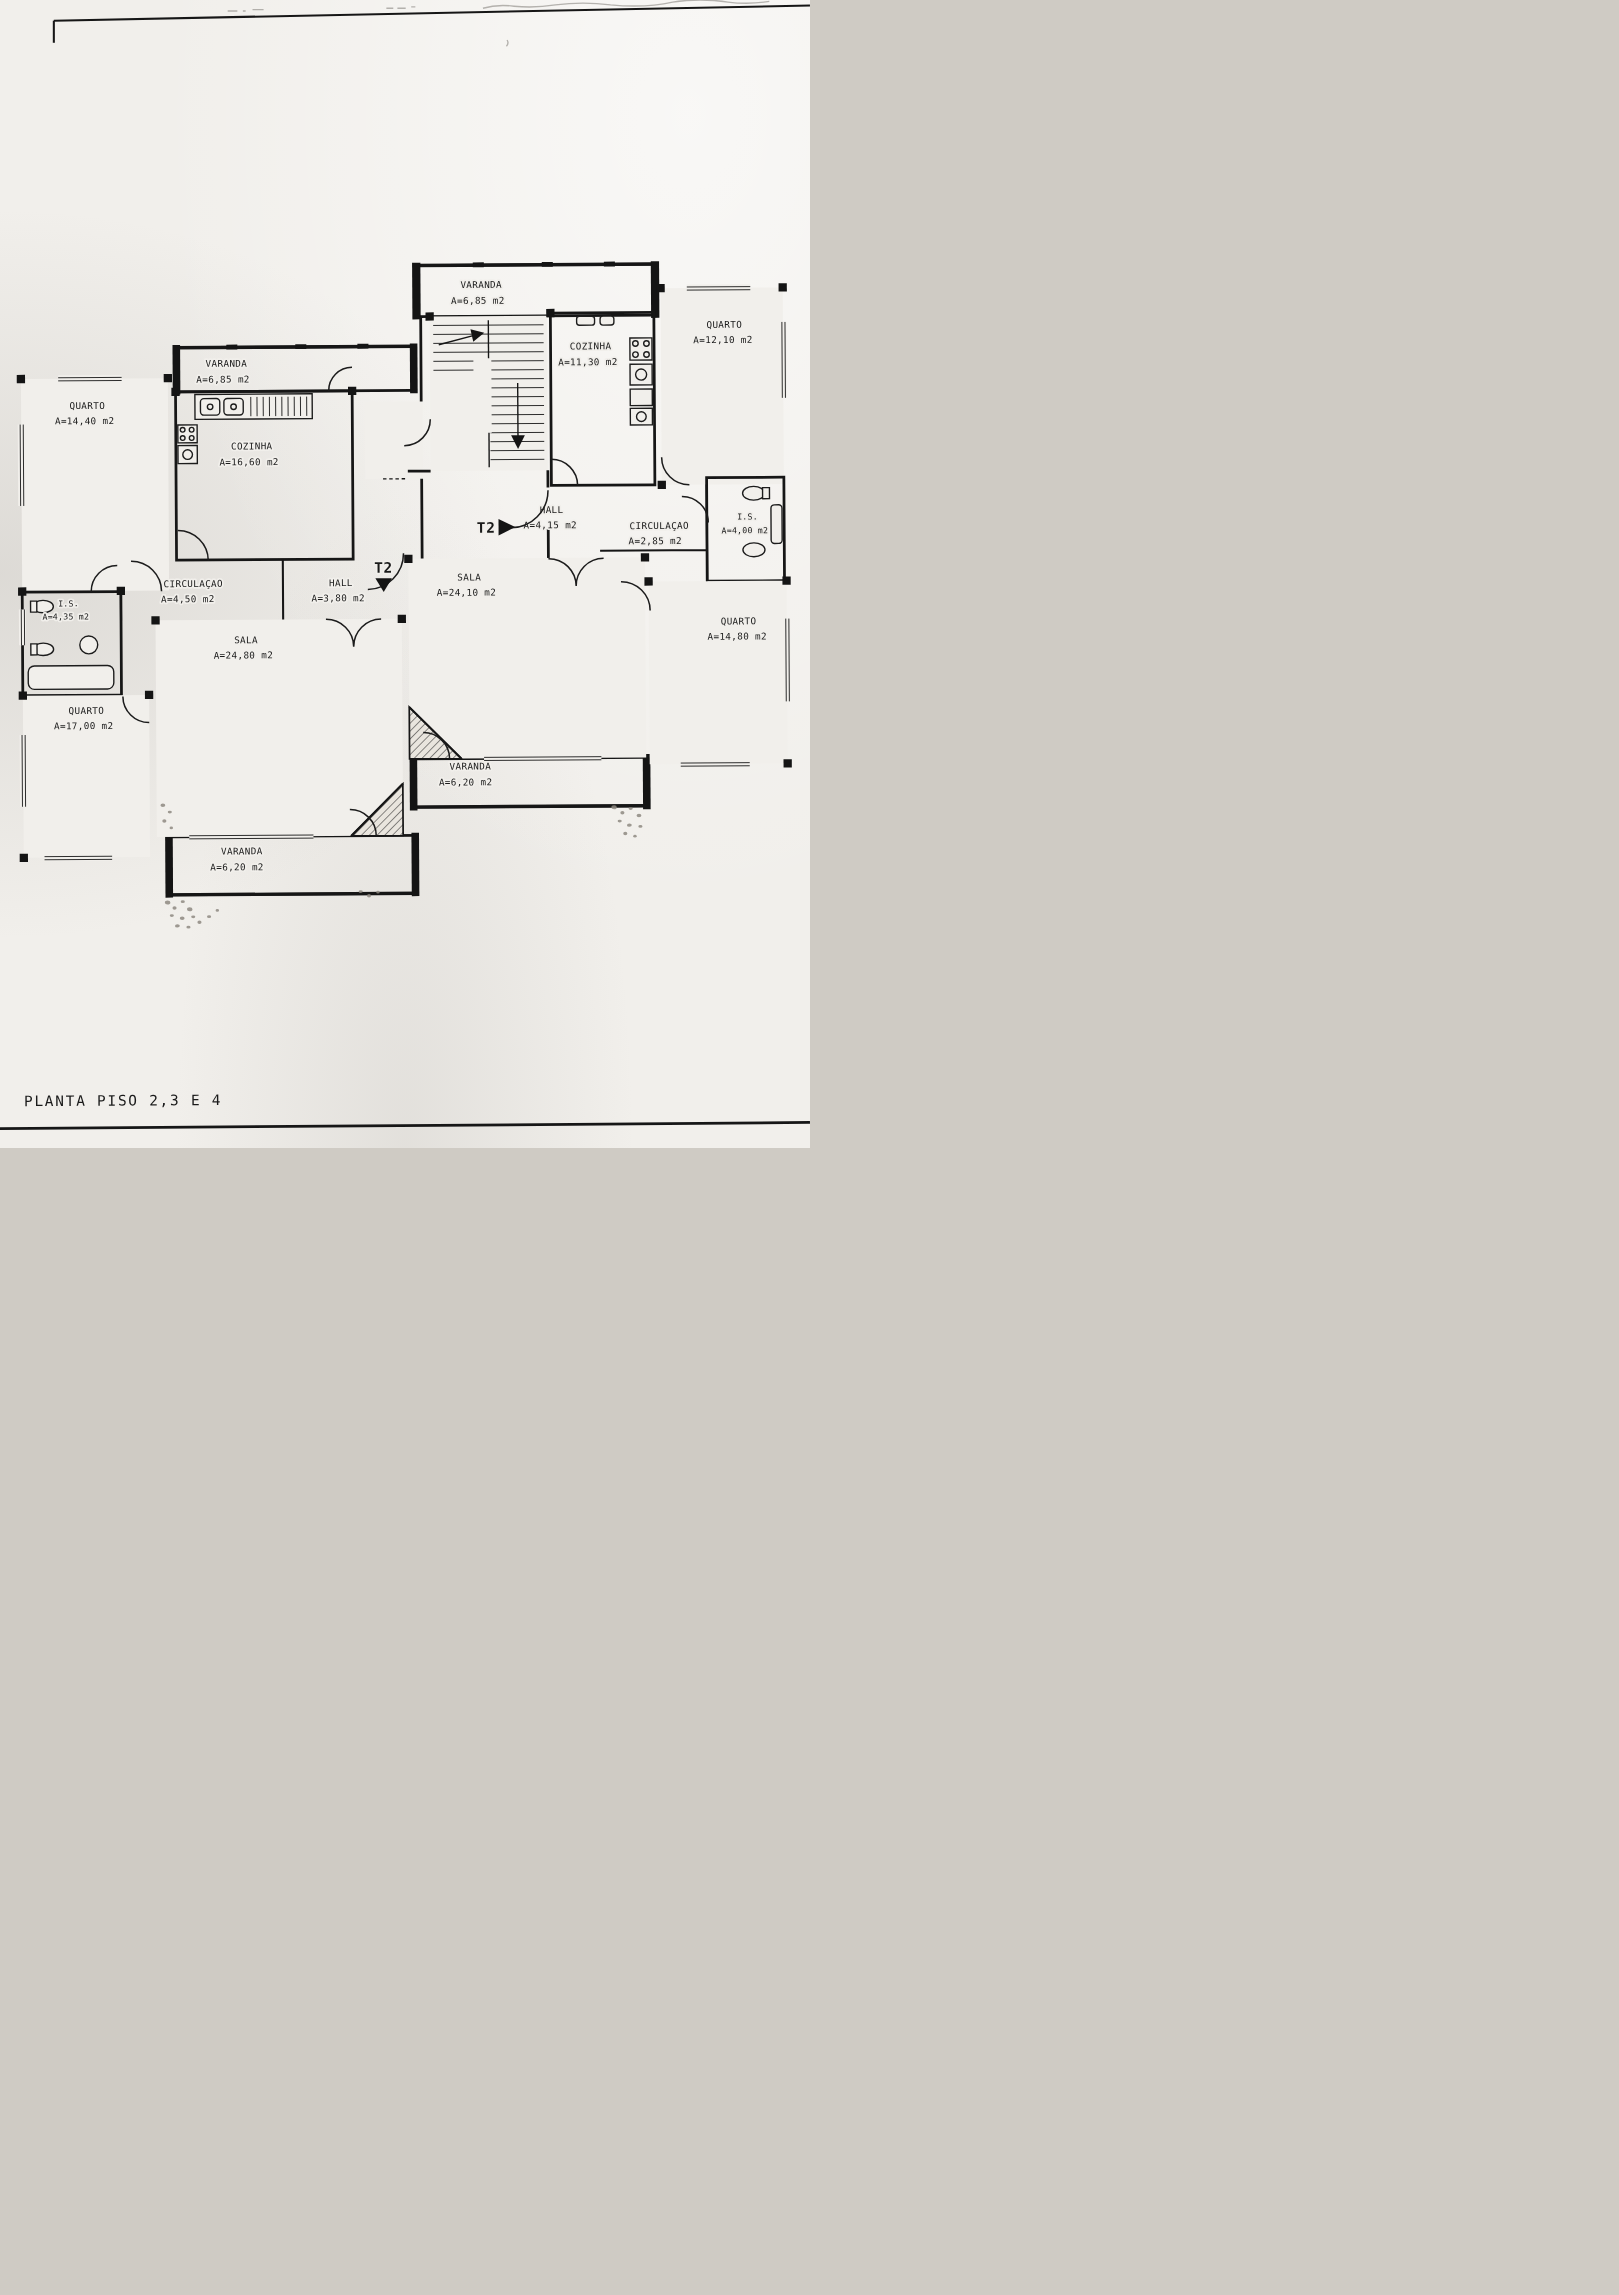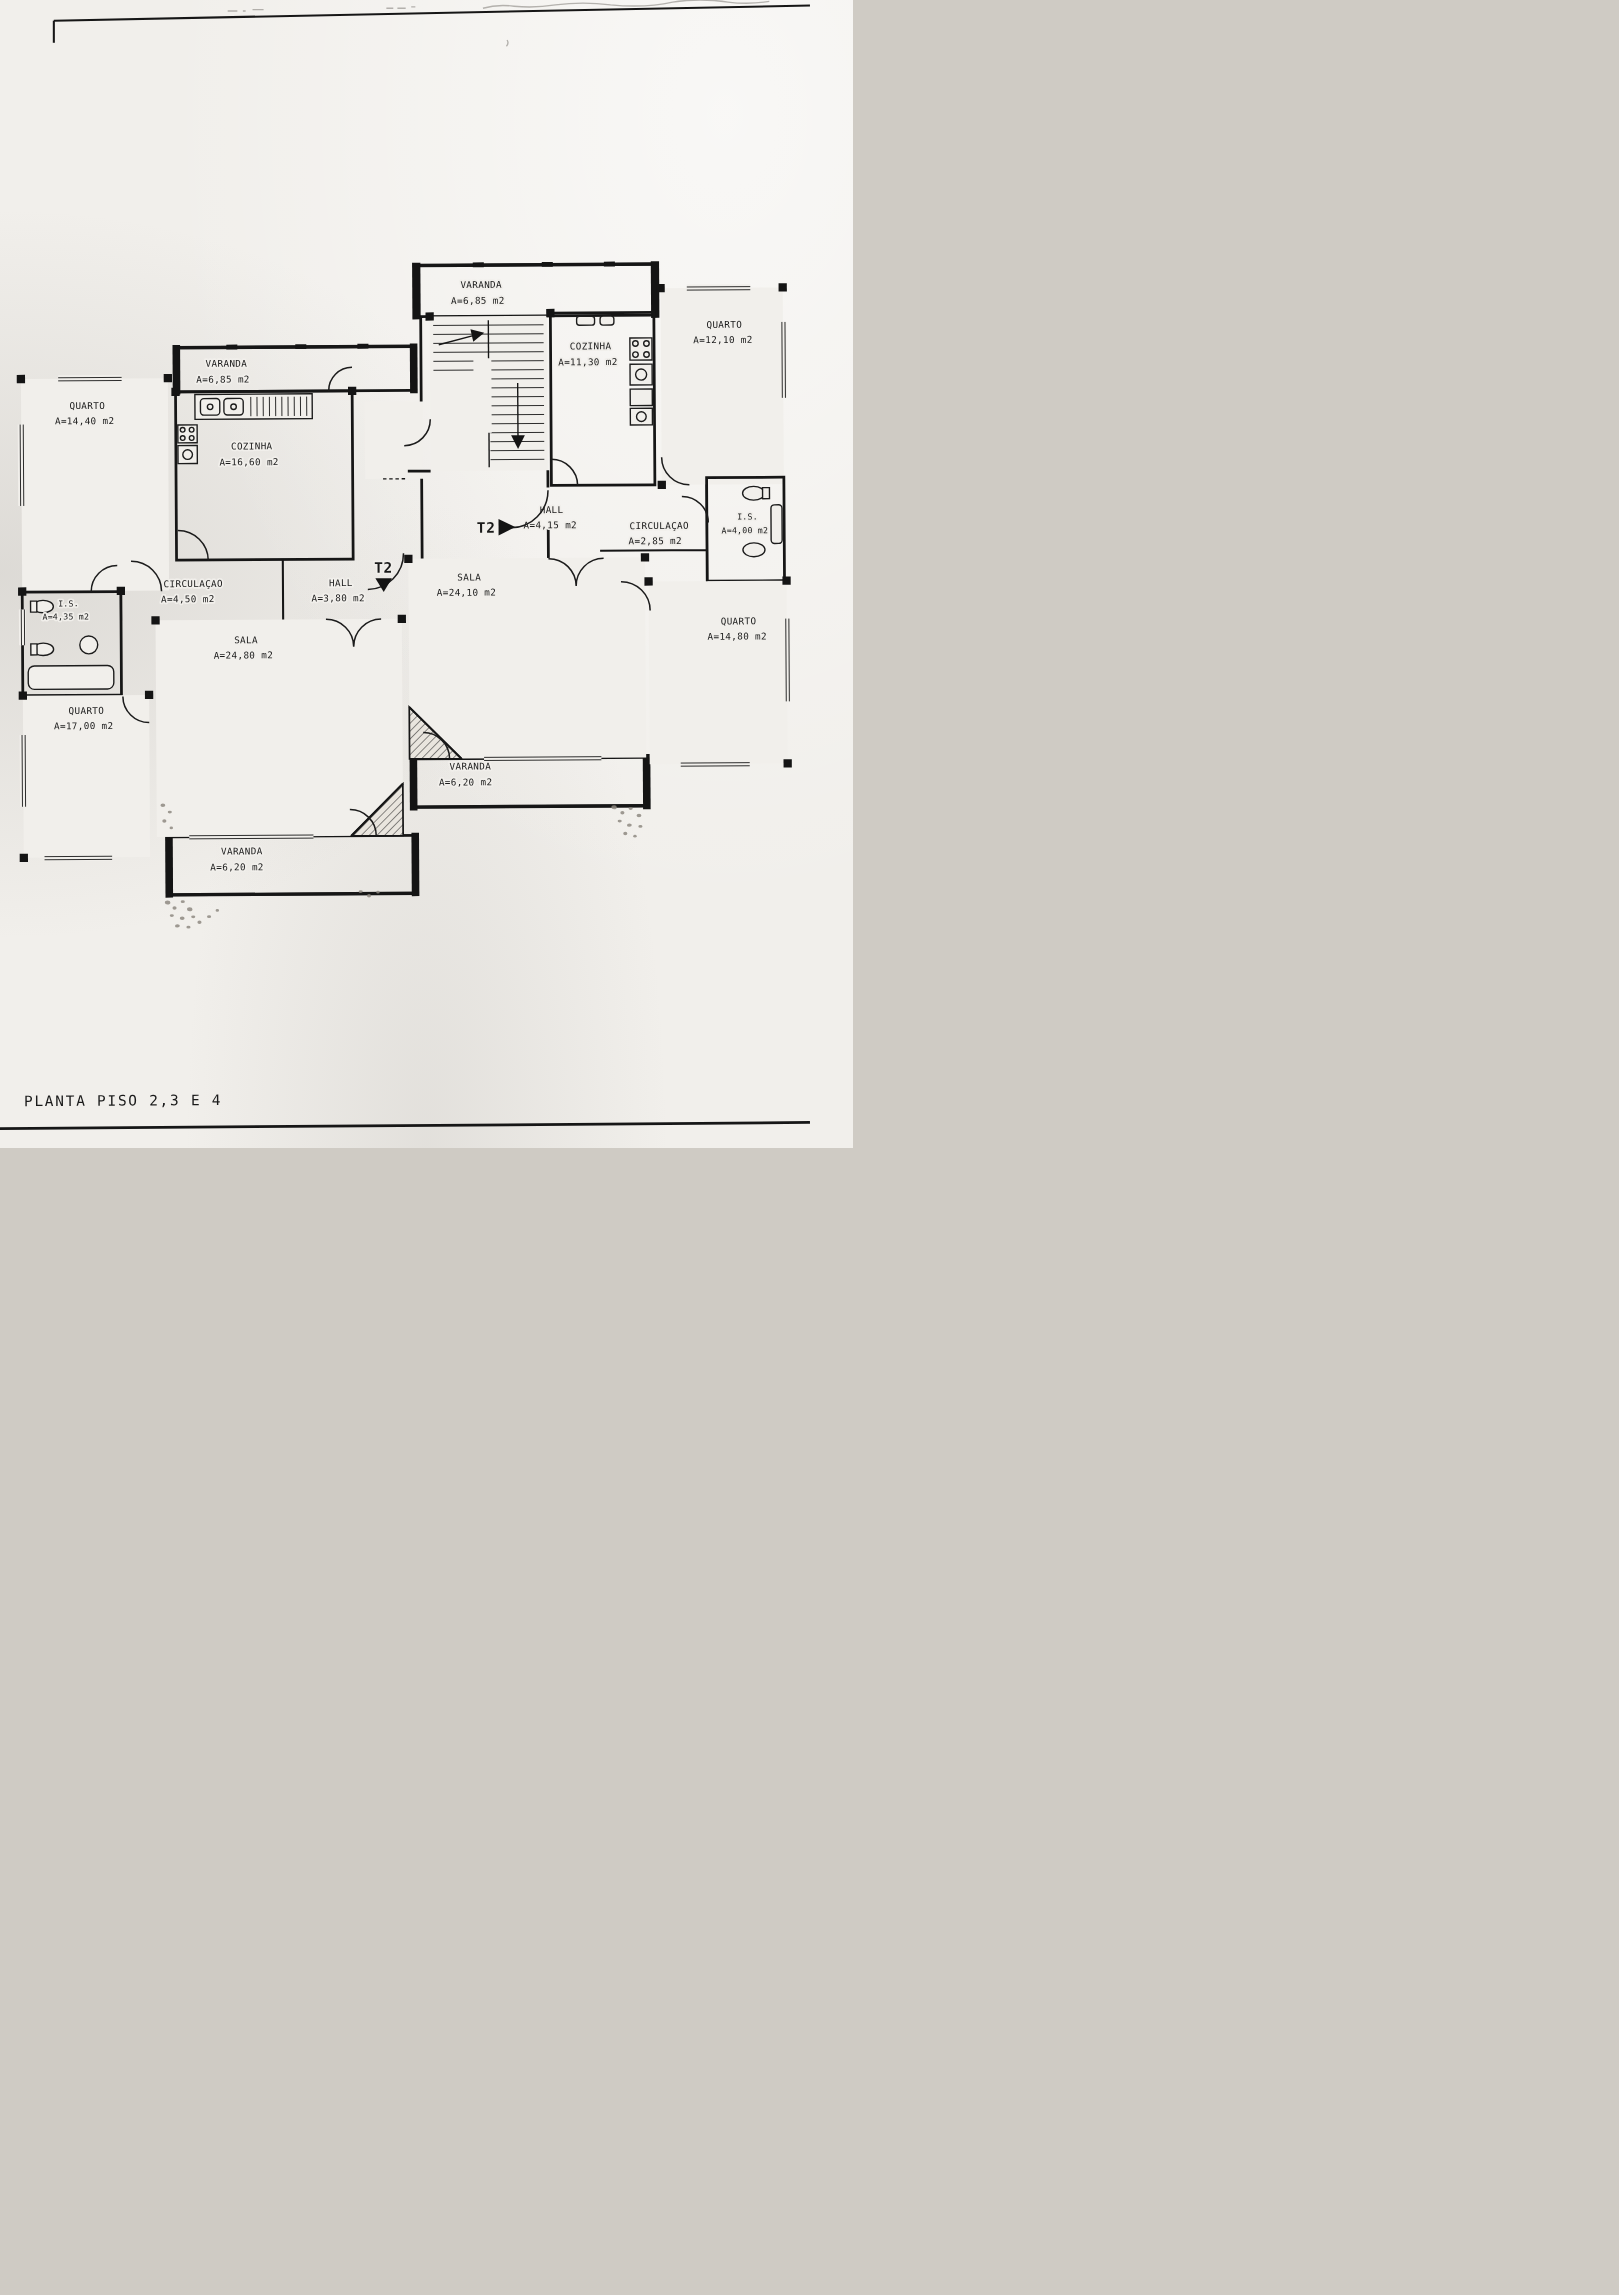--- a/index.html
+++ b/index.html
@@ -4,21 +4,20 @@
 <style>
   html,body{margin:0;padding:0;background:#cfcbc4;}
   .page{
     width:810px;height:1148px;position:relative;overflow:hidden;
     background:
       radial-gradient(ellipse at 85% 10%, rgba(255,255,255,.55), rgba(255,255,255,0) 55%),
       radial-gradient(ellipse at 0% 50%, rgba(168,164,158,.28), rgba(168,164,158,0) 45%),
       radial-gradient(ellipse at 50% 100%, rgba(168,164,158,.20), rgba(168,164,158,0) 40%),
       #f1efeb;
     font-family:"DejaVu Sans Mono", monospace;
-    padding-left:43px;
   }
   svg{position:absolute;left:0;top:0;}
   .wall{stroke:#161616;fill:none;}
   .w5{stroke-width:5px;} .w4{stroke-width:4px;} .w3{stroke-width:3px;} .w2{stroke-width:2px;}
   .thin{stroke:#161616;stroke-width:1.3px;fill:none;}
   .arc{stroke:#1c1c1c;stroke-width:2.2px;fill:none;}
   .fix{stroke:#1c1c1c;stroke-width:2px;fill:#f1efeb;}
   .pillar{fill:#141414;stroke:none;}
   .paper{fill:#f1efeb;stroke:none;}
   .stip{fill:#8f8a82;stroke:none;opacity:.85;}

